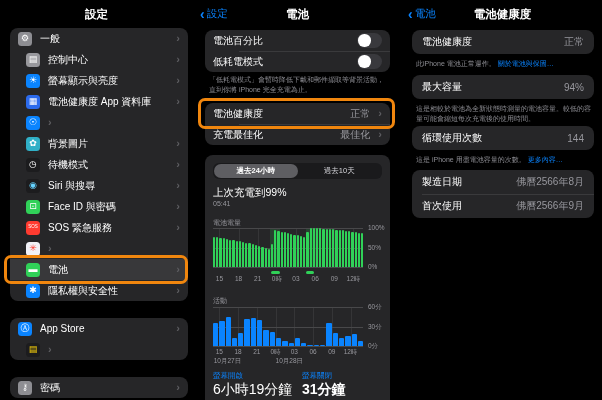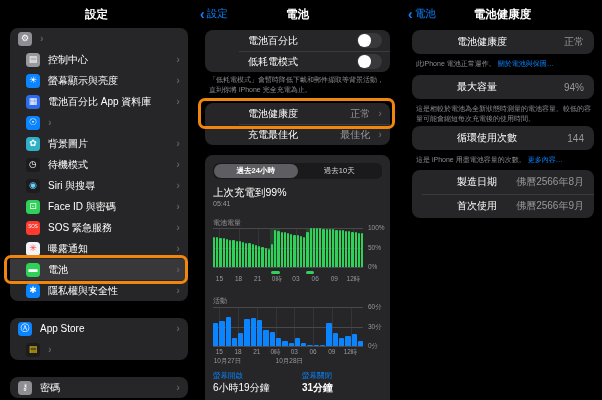--- a/index.html
+++ b/index.html
@@ -19,21 +19,21 @@
   .back-btn { position:absolute; top:7px; left:5px; display:flex; align-items:center;
     gap:2px; color:#0a84ff; font-size:10.5px; cursor:default; }
   .back-chevron { font-size:14px; line-height:10px; font-weight:bold; }
 
   
   .card { position:absolute; background:#262628; border-radius:8px; overflow:hidden; }
   .row { display:flex; align-items:center; padding:0 8px; gap:8px; position:relative; height:21px; }
   .row.tall { height:24px; padding:0 10px; }
   .row .sep { position:absolute; top:0; left:34px; right:0; height:1px; background:#3a3a3c; }
   .row.tall .sep { left:10px; }
-  .row-label { flex:1; font-size:10px; color:#fff; white-space:nowrap; overflow:hidden;margin-left:35px; }
+  .row-label { flex:1; font-size:10px; color:#fff; white-space:nowrap; overflow:hidden; }
   .row-value { font-size:10px; color:#98989e; white-space:nowrap; }
   .chev { color:#5d5d61; font-size:11px; font-weight:bold; line-height:1; }
 
   
   .left-list { position:absolute; top:28px; left:10px; width:178px; }
   .group { background:#262628; border-radius:8px; margin-bottom:17px; overflow:hidden; }
   .s-row { height:21px; display:flex; align-items:center; padding:0 8px; gap:8px; position:relative; }
   .s-row.selected { background:#38383a; }
   .s-icon { width:14px; height:14px; border-radius:3.5px; flex:none; display:flex;
     align-items:center; justify-content:center; font-size:9px; line-height:1; color:#fff; }
@@ -67,51 +67,52 @@
   .ylab { position:absolute; left:calc(100% + 5px); font-size:6.5px; color:#98989e; white-space:nowrap; }
   .bars { position:absolute; inset:0; display:flex; align-items:flex-end; gap:1px; z-index:1; }
   .bar { flex:1; border-radius:1px 1px 0 0; min-height:1px; }
   .overlay { position:absolute; top:0; bottom:0; background:rgba(48,209,88,0.16); z-index:0; }
   .axisrow { position:absolute; left:8px; width:150px; height:8px; }
   .xlab { position:absolute; transform:translateX(-50%); font-size:6.5px; color:#98989e; white-space:nowrap; }
   .datelab { position:absolute; font-size:6.5px; color:#98989e; white-space:nowrap; }
   .cmark { position:absolute; height:2.5px; border-radius:2px; background:#30d158; top:2px; }
 
   .stat-label { position:absolute; font-size:7.5px; color:#0a84ff; }
-  .stat-value { position:absolute; font-size:10px; color:#fff; }
+  .stat-value { position:absolute; font-size:14px; color:#fff; }
 </style>
 </head>
 <body>
 
 <div class="screen">
 
   <div class="panel left-panel">
     <div class="panel-title">設定</div>
     <div class="left-list" id="left-list">
         <div class="group">
           <div class="s-row">
             <span class="s-icon" style="background: rgb(142, 142, 147); color: rgb(255, 255, 255);">⚙</span>
+            <span class="s-label">一般</span>
             <span class="chev">›</span>
           </div>
           <div class="s-row">
             <span class="sep"></span>
             <span class="s-icon" style="background: rgb(152, 152, 157); color: rgb(255, 255, 255);">▤</span>
             <span class="s-label">控制中心</span>
             <span class="chev">›</span>
           </div>
           <div class="s-row">
             <span class="sep"></span>
             <span class="s-icon" style="background: rgb(10, 132, 255); color: rgb(255, 255, 255);">☀</span>
             <span class="s-label">螢幕顯示與亮度</span>
             <span class="chev">›</span>
           </div>
           <div class="s-row">
             <span class="sep"></span>
             <span class="s-icon" style="background: rgb(44, 107, 237); color: rgb(255, 255, 255);">▦</span>
-            <span class="s-label">電池百分比 App 資料庫</span>
+            <span class="s-label">電池健康度 App 資料庫</span>
             <span class="chev">›</span>
           </div>
           <div class="s-row">
             <span class="sep"></span>
             <span class="s-icon" style="background: rgb(10, 132, 255); color: rgb(255, 255, 255);">☉</span>
             <span class="chev">›</span>
           </div>
           <div class="s-row">
             <span class="sep"></span>
             <span class="s-icon" style="background: rgb(48, 176, 199); color: rgb(255, 255, 255);">✿</span>
@@ -138,21 +139,20 @@
           </div>
           <div class="s-row">
             <span class="sep"></span>
             <span class="s-icon" style="background: rgb(255, 59, 48); color: rgb(255, 255, 255); font-size: 4.5px;">SOS</span>
             <span class="s-label">SOS 緊急服務</span>
             <span class="chev">›</span>
           </div>
           <div class="s-row">
             <span class="sep"></span>
             <span class="s-icon" style="background: rgb(242, 242, 247); color: rgb(255, 59, 48);">✳</span>
-            <span class="s-label">曝露通知</span>
             <span class="chev">›</span>
           </div>
           <div class="s-row selected">
             <span class="sep"></span>
             <span class="s-icon" style="background: rgb(48, 209, 88); color: rgb(255, 255, 255);">▬</span>
             <span class="s-label">電池</span>
             <span class="chev">›</span>
           </div>
           <div class="s-row">
             <span class="sep"></span>

